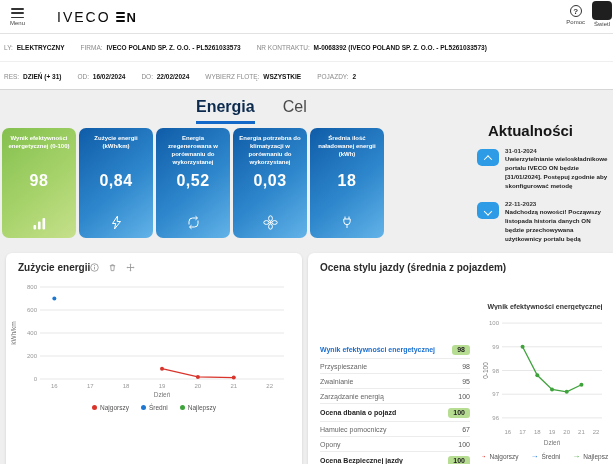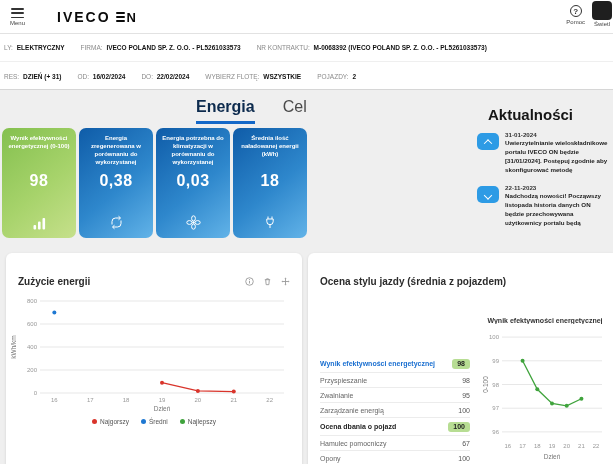--- a/index.html
+++ b/index.html
@@ -6,21 +6,21 @@
   html,body{width:613px;height:464px;overflow:hidden}
   body{font-family:"Liberation Sans",sans-serif;background:#efefef;position:relative;color:#222}
 
   
   .topbar{position:absolute;top:0;left:0;width:613px;height:34px;background:#fff;border-bottom:1px solid #e2e2e2;z-index:5}
   .menu-btn{position:absolute;left:10px;top:6px;display:flex;flex-direction:column;align-items:center;cursor:pointer}
   .menu-bars{display:flex;flex-direction:column;gap:2.5px;padding-top:2px}
   .menu-bars span{width:13px;height:1.8px;background:#333;border-radius:1px}
   .menu-label{font-size:6px;color:#444;margin-top:2px}
   .logo{position:absolute;left:57px;top:9px;display:flex;align-items:center;gap:5px}
-  .logo-iveco{font-size:14px;font-weight:bold;letter-spacing:2px;color:#0b0b0b}
+  .logo-iveco{font-size:14px;font-weight:normal;letter-spacing:2px;color:#0b0b0b}
   .logo-on{display:flex;align-items:center;gap:1px}
   .logo-o{display:flex;flex-direction:column;gap:1.6px;margin-right:1px}
   .logo-o i{display:block;width:9px;height:2.2px;background:#0b0b0b;border-radius:1px}
   .logo-n{font-size:13px;font-weight:bold;color:#0b0b0b}
   .help{position:absolute;right:28px;top:5px;display:flex;flex-direction:column;align-items:center;cursor:pointer}
   .help-icon{width:12px;height:12px;border:1.2px solid #333;border-radius:50%;font-size:8px;display:flex;align-items:center;justify-content:center;color:#333;font-weight:bold}
   .help-icon::before{content:"?"}
   .help-label{font-size:6px;color:#444;margin-top:2px}
   .profile{position:absolute;right:1px;top:1px;display:flex;flex-direction:column;align-items:center;cursor:pointer}
   .profile-icon{width:20px;height:19px;background:#1f1f1f;border-radius:4px}
@@ -42,36 +42,36 @@
   
   .kpi-row{position:absolute;top:128px;left:2px;display:flex;gap:3px}
   .kpi{width:74px;height:110px;border-radius:7px;color:#fff;display:flex;flex-direction:column;align-items:center;padding:6px 4px 8px;background:linear-gradient(140deg,#0f5ca8 0%,#2e87cc 55%,#62b3e8 100%);cursor:pointer}
   .kpi.green{background:linear-gradient(140deg,#84c04f 0%,#a7d36b 55%,#c6e08b 100%)}
   .kpi-title{font-size:6px;font-weight:bold;text-align:center;line-height:1.35;min-height:34px}
   .kpi-value{font-size:16px;font-weight:bold;margin-top:4px;letter-spacing:.5px}
   .kpi-icon{margin-top:auto}
   .kpi-icon svg{display:block}
 
   
-  .news{position:absolute;left:477px;top:106px;width:136px}
+  .news{position:absolute;left:477px;top:122px;width:136px}
   .news-title{font-size:15px;font-weight:bold;color:#161616;margin:0 0 8px 11px}
   .news-row{display:flex;gap:6px;margin-bottom:9px}
   .news-arrow{width:22px;height:17px;background:#2d9be5;border-radius:5px;flex:none;display:flex;align-items:center;justify-content:center;cursor:pointer;margin-top:2px}
   .chev{display:block;width:6px;height:6px;border-left:1.8px solid #fff;border-top:1.8px solid #fff}
   .chev.up{transform:rotate(45deg) translate(1px,1px)}
   .chev.down{transform:rotate(-135deg) translate(-1px,-1px)}
   .news-body{width:104px;overflow:hidden;cursor:pointer}
   .news-date{font-size:6.2px;font-weight:bold;color:#333;margin-bottom:1px}
   .news-text{font-size:6.2px;font-weight:600;color:#222;line-height:1.45;max-height:37px;overflow:hidden}
 
   
   .panel{position:absolute;background:#fff;border-radius:6px;box-shadow:0 1px 3px rgba(0,0,0,.12)}
   .panel-energy{left:6px;top:253px;width:296px;height:226px}
   .panel-driving{left:308px;top:253px;width:310px;height:226px}
-  .panel-head{display:flex;align-items:center;justify-content:space-between;padding:23px 12px 4px}
+  .panel-head{display:flex;align-items:center;padding:9px 12px 4px}
   .panel-title{font-size:10px;font-weight:bold;color:#2b2b2b}
   .panel-icons{display:flex;gap:9px;align-items:center}
   .panel-icons span{cursor:pointer;display:flex}
 
   .badge-row{display:flex;align-items:center;gap:7px;padding:0 12px;margin-top:40px}
   .pill{background:#d9ecf9;color:#0a5494;font-weight:bold;font-size:8px;padding:3px 7px;border-radius:4px}
   .pill-cap{font-size:7px;color:#8d8d8d}
   .chart-wrap{padding:4px 2px 0 4px}
 
   .legend{display:flex;justify-content:center;gap:12px;font-size:6.5px;color:#555;margin-top:1px}
@@ -173,22 +173,31 @@
     <div class="kpi-value">98</div>
     <div class="kpi-icon">
       <svg width="15" height="13" viewBox="0 0 15 13">
           <rect x="1.5" y="8" width="2.6" height="4.5" rx="1" fill="#fff"></rect>
           <rect x="6" y="4.5" width="2.6" height="8" rx="1" fill="#fff"></rect>
           <rect x="10.5" y="1" width="2.6" height="11.5" rx="1" fill="#fff"></rect>
         </svg>
     </div>
   </div>
   <div class="kpi">
+    <div class="kpi-title">Zużycie energii (kWh/km)</div>
+    <div class="kpi-value">0,84</div>
+    <div class="kpi-icon">
+      <svg width="13" height="15" viewBox="0 0 13 15">
+          <path d="M7.5 1 L2.5 8.5 h3.2 L4.5 14 L10.5 6.5 H7.2 Z" fill="none" stroke="#fff" stroke-width="1" stroke-linejoin="round"></path>
+        </svg>
+    </div>
+  </div>
+  <div class="kpi">
     <div class="kpi-title">Energia zregenerowana w porównaniu do wykorzystanej</div>
-    <div class="kpi-value">0,38</div>
+    <div class="kpi-value">0,52</div>
     <div class="kpi-icon">
       <svg width="15" height="15" viewBox="0 0 15 15">
           <path d="M3 9.5 V6.5 a3.5 3.5 0 0 1 3.5 -3.5 H11" fill="none" stroke="#fff"></path>
           <path d="M12 5.5 V8.5 a3.5 3.5 0 0 1 -3.5 3.5 H4" fill="none" stroke="#fff"></path>
           <path d="M9.5 1.2 L11.6 3 L9.5 4.8" fill="none" stroke="#fff"></path>
           <path d="M5.5 10.2 L3.4 12 L5.5 13.8" fill="none" stroke="#fff"></path>
         </svg>
     </div>
   </div>
   <div class="kpi">

